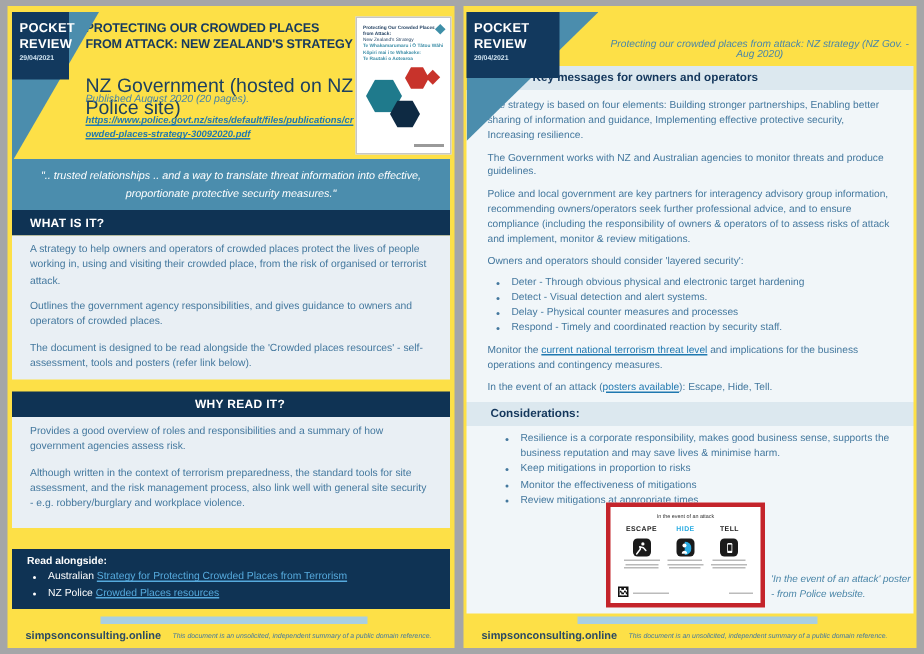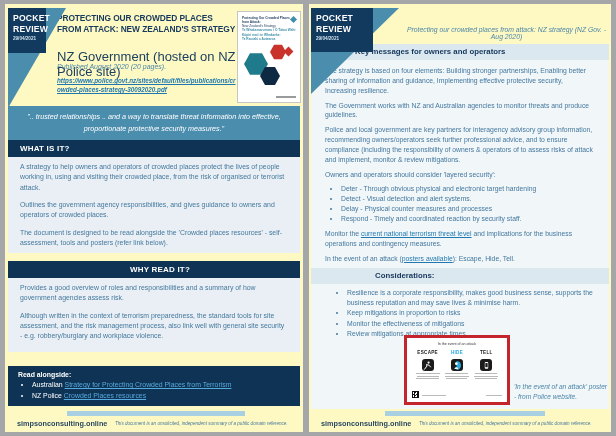--- a/index.html
+++ b/index.html
@@ -1,19 +1,19 @@
 <!DOCTYPE html>
 <html><head>
 <meta charset="utf-8">
 <style>
   html,body{margin:0;padding:0;background:#8e8f91;}
   *{box-sizing:border-box;}
   .canvas{position:relative;width:616px;height:436px;background:#a5a6a8;overflow:hidden;
           font-family:"Liberation Sans", sans-serif;}
-  .page{position:absolute;top:4px;height:428px;background:#fef9c3;}
+  .page{position:absolute;top:4px;height:428px;background:#fde047;}
   .page-left{left:5px;width:298px;}
   .page-right{left:309px;width:302px;}
 
   
   .ribbon{position:absolute;background:#4b8dad;clip-path:polygon(0 0,100% 0,0 100%);z-index:3;}
   .ribbon-l{left:3px;top:4px;width:58px;height:100px;}
   .ribbon-r{left:2px;top:4px;width:88px;height:86px;}
   .brand{position:absolute;background:#12395e;color:#fff;z-index:4;padding-top:5px;padding-left:5px;}
   .brand-l{left:3px;top:4px;width:38px;height:45px;}
   .brand-r{left:2px;top:4px;width:62px;height:44px;}
@@ -72,21 +72,21 @@
   .fb-r{left:76px;width:160px;}
   .foot-brand{position:absolute;left:12px;top:415px;font-size:7.3px;font-weight:bold;color:#2c4a63;}
   .foot-disc{position:absolute;left:110px;top:417px;width:186px;font-size:4.6px;font-style:italic;color:#44789e;}
 
   
   .r-ref{position:absolute;left:95px;top:22px;width:205px;font-size:6.8px;font-style:italic;
          color:#4b86a8;text-align:center;}
   .r-band{position:absolute;background:#dce8ef;color:#14375c;font-weight:bold;font-size:7.8px;
           line-height:16px;height:16px;z-index:2;}
   .r-band-key{left:24px;top:40px;width:276px;padding-left:22px;}
-  .r-band-cons{left:2px;top:264px;width:298px;padding-left:64px;}
+  .r-band-cons{left:2px;top:264px;width:298px;padding-left:16px;}
   .r-body{position:absolute;left:2px;top:56px;width:298px;height:208px;background:#f1f6f9;
           color:#44789e;font-size:6.8px;line-height:1.45;padding:6px 16px 0 14px;}
   .r-body p{margin:0 0 5px;}
   .r-body ul{margin:0 0 5px 16px;padding:0;}
   .r-body li{margin:0;}
   .r-link{color:#1f78b0;text-decoration:underline;cursor:pointer;}
   .r-lower{position:absolute;left:2px;top:280px;width:298px;height:125px;background:#f1f6f9;
            color:#44789e;font-size:6.8px;line-height:1.5;padding:4px 16px 0 14px;}
   .r-lower ul{margin:0 0 0 22px;padding:0;}
 

